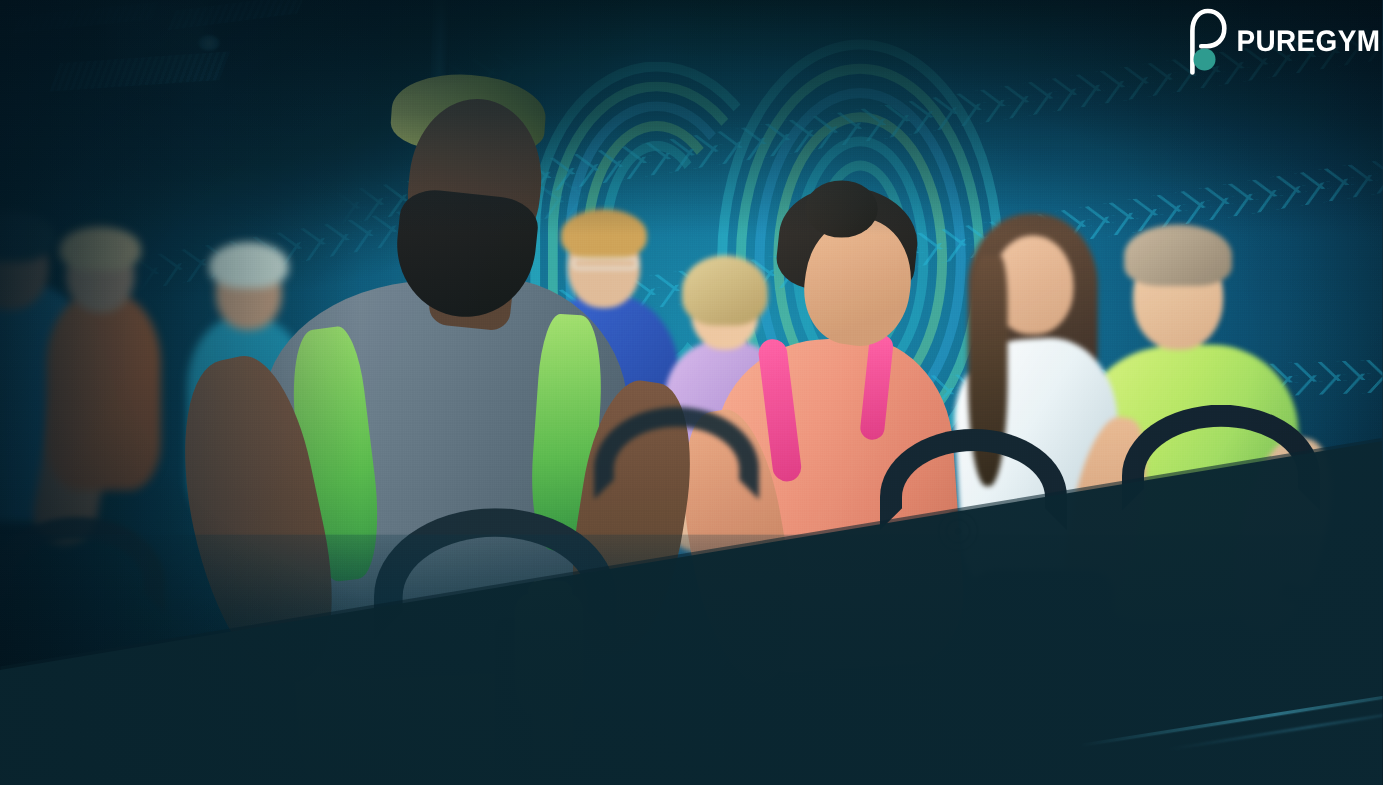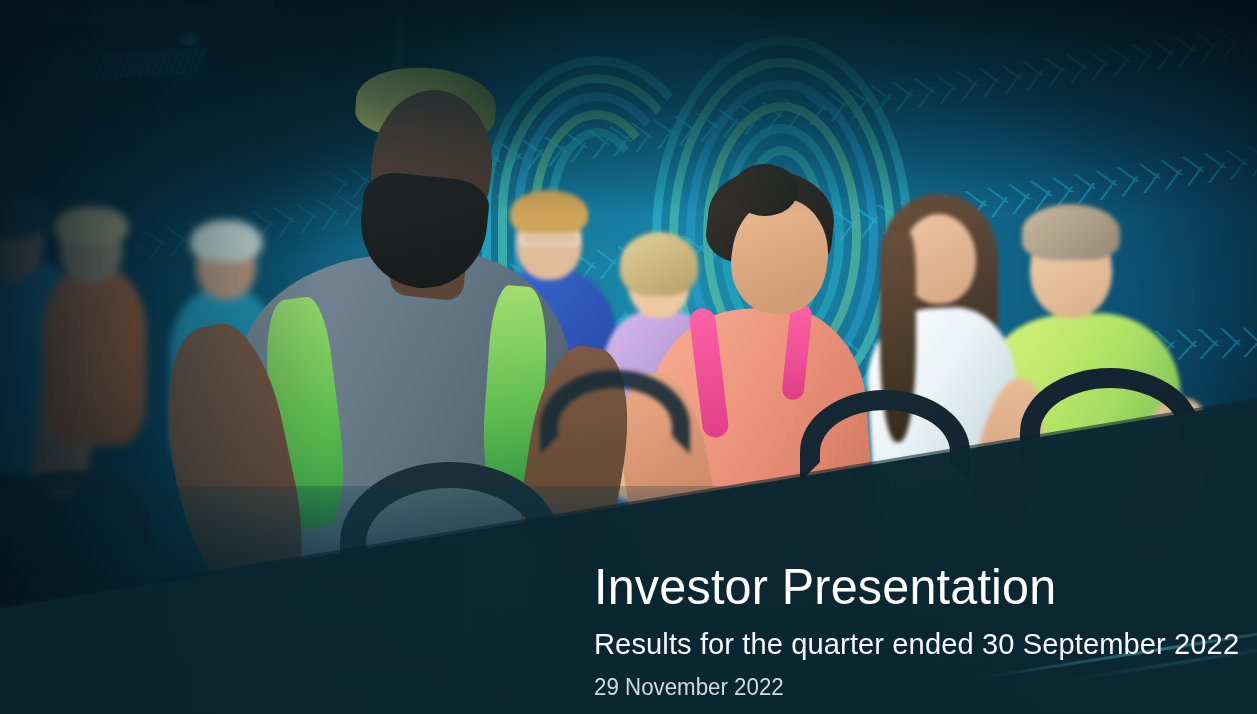--- a/index.html
+++ b/index.html
@@ -472,20 +472,22 @@
     <div class="grade"></div>
     <div class="vign"></div>
     <div class="grain"></div>
   </div>
 
   <div class="plateSoft"></div>
   <div class="plate"></div>
   <div class="streak"></div>
   <div class="streak2"></div>
 
-
-  <div class="titleblock">
-    <div class="t-title">Investor Presentation</div>
-    <div class="t-sub">Results for the quarter ended 30 September 2022</div>
-    <div class="t-date">29 November 2022</div>
+  <div class="logo">
+    <svg class="logo-mark" viewBox="0 0 56 62" aria-hidden="true">
+      <path d="M20 60 V22 C20 10 27 4 34 4 C43 4 49 11 49 20 C49 30 42 36 33 36 H28" fill="none" stroke="#ffffff" stroke-width="4.2" stroke-linecap="round" stroke-linejoin="round"></path>
+      <circle cx="31" cy="48" r="10" fill="#2E9B8F"></circle>
+    </svg>
+    <div class="logo-word">PUREGYM</div>
   </div>
 
+
 </div>
 
 </body></html>

